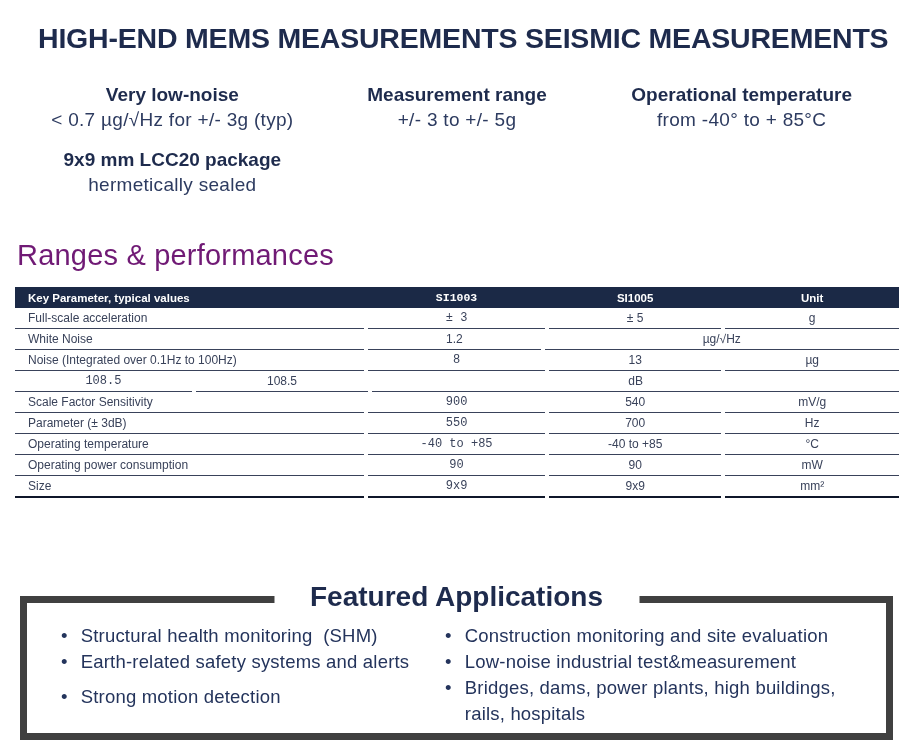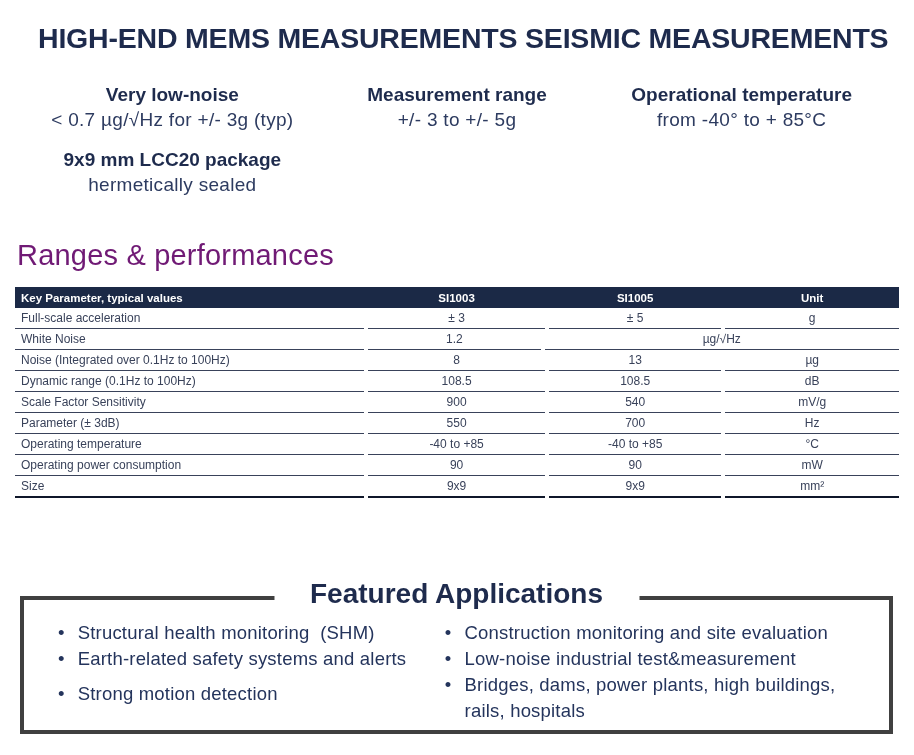--- a/index.html
+++ b/index.html
@@ -59,38 +59,38 @@
     background: #1b2946;
     color: #ffffff;
     font-size: 11.5px;
     font-weight: 700;
   }
   .t-row { display: flex; color: #39425a; font-size: 12px; }
   .t-cell {
     display: flex;
     align-items: center;
     justify-content: center;
-    padding: 3px 6px;
+    padding: 3px 13px;
     min-height: 21px;
     border-bottom: 1px solid #39425a;
     text-align: center;
   }
   .t-head .t-cell { border-bottom: none; min-height: 21px; }
   .t-cell + .t-cell { margin-left: 4px; }
   .c0 { flex: 0 0 39.5%; justify-content: flex-start; text-align: left; }
-  .c1 { flex: 0 0 20%; }
+  .c1 { flex: 0 0 20%; font-family: Liberation Mono, monospace; }
   .c2 { flex: 0 0 19.5%; }
   .c3 { flex: 1 1 auto; }
   .t-row:last-child .t-cell { border-bottom: 2px solid #0f172a; }
 
   
   .apps-box {
     position: relative;
     margin: 98px 21px 0 20px;
-    border: 4px solid #404040;
+    border: 7px solid #404040;
     padding: 20px 10px 6px 14px;
   }
   .apps-title {
     position: absolute;
     top: -23px;
     left: 50%;
     transform: translateX(-50%);
     background: #ffffff;
     padding: 0 36px;
     font-size: 28px;
@@ -163,21 +163,20 @@
       <div class="t-cell c2">1.2</div>
       <div class="t-cell c3">µg/√Hz</div>
     </div>
     <div class="t-row">
       <div class="t-cell c0">Noise (Integrated over 0.1Hz to 100Hz)</div>
       <div class="t-cell c1">8</div>
       <div class="t-cell c2">13</div>
       <div class="t-cell c3">µg</div>
     </div>
     <div class="t-row">
-      <div class="t-cell c0">Dynamic range (0.1Hz to 100Hz)</div>
       <div class="t-cell c1">108.5</div>
       <div class="t-cell c2">108.5</div>
       <div class="t-cell c3">dB</div>
     </div>
     <div class="t-row">
       <div class="t-cell c0">Scale Factor Sensitivity</div>
       <div class="t-cell c1">900</div>
       <div class="t-cell c2">540</div>
       <div class="t-cell c3">mV/g</div>
     </div>

